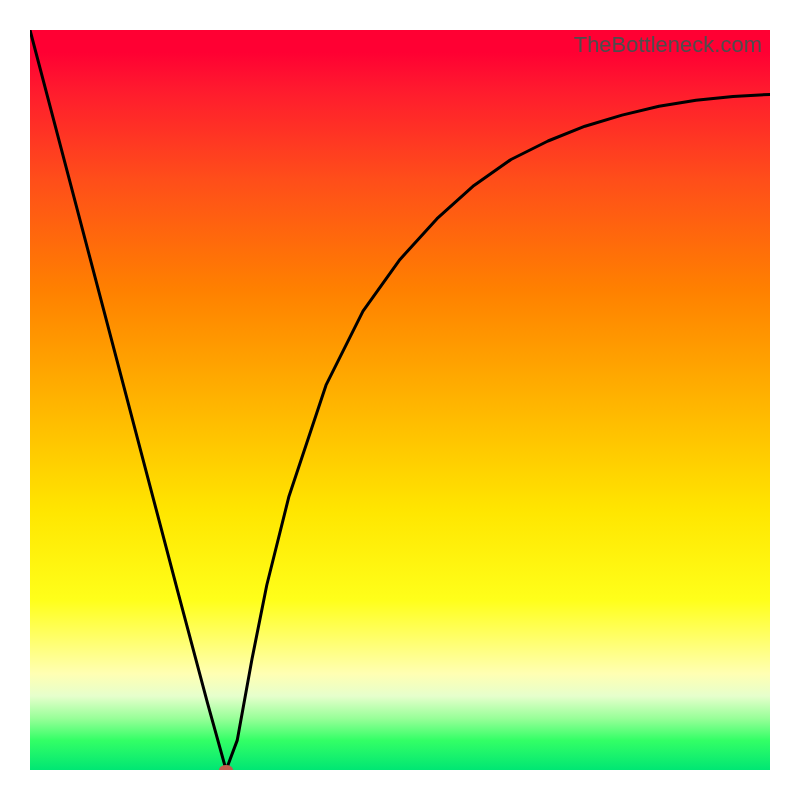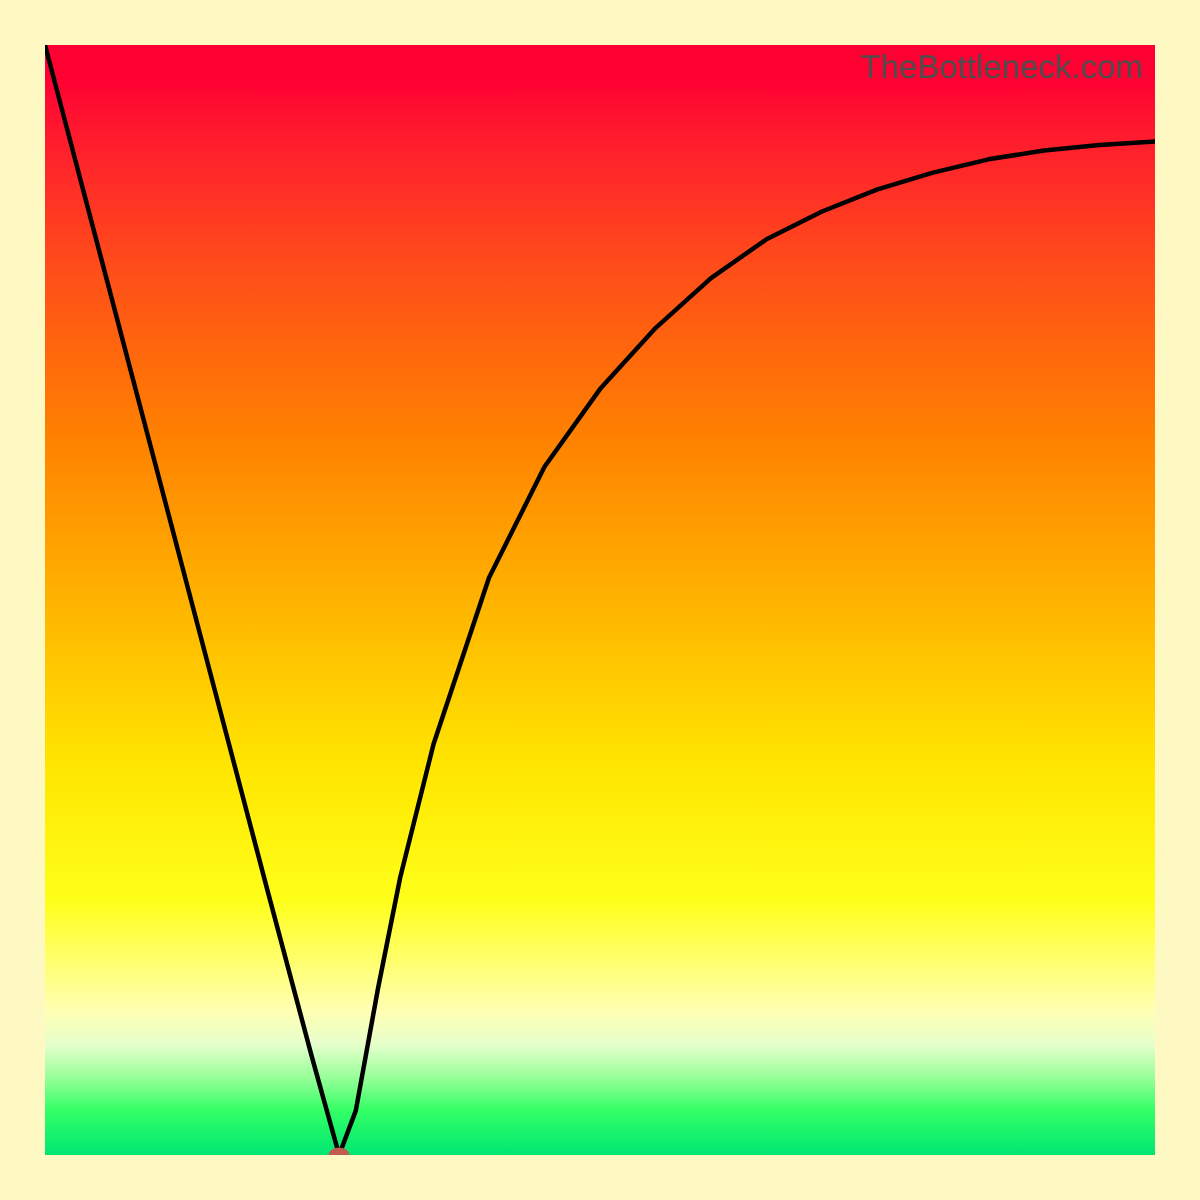--- a/index.html
+++ b/index.html
@@ -1,20 +1,20 @@
 <!DOCTYPE html>
 <html><head>
 <meta charset="utf-8">
 <style>
   * { margin: 0; padding: 0; box-sizing: border-box; }
   body { width: 800px; height: 800px; background: #000; font-family: Arial, sans-serif; }
   .frame {
     width: 800px;
     height: 800px;
-    background: #fef9c3;
+    background: #ffffff;
     position: relative;
   }
   .plot-area {
     position: absolute;
     left: 30px;
     top: 30px;
     width: 740px;
     height: 740px;
     overflow: hidden;
   }

